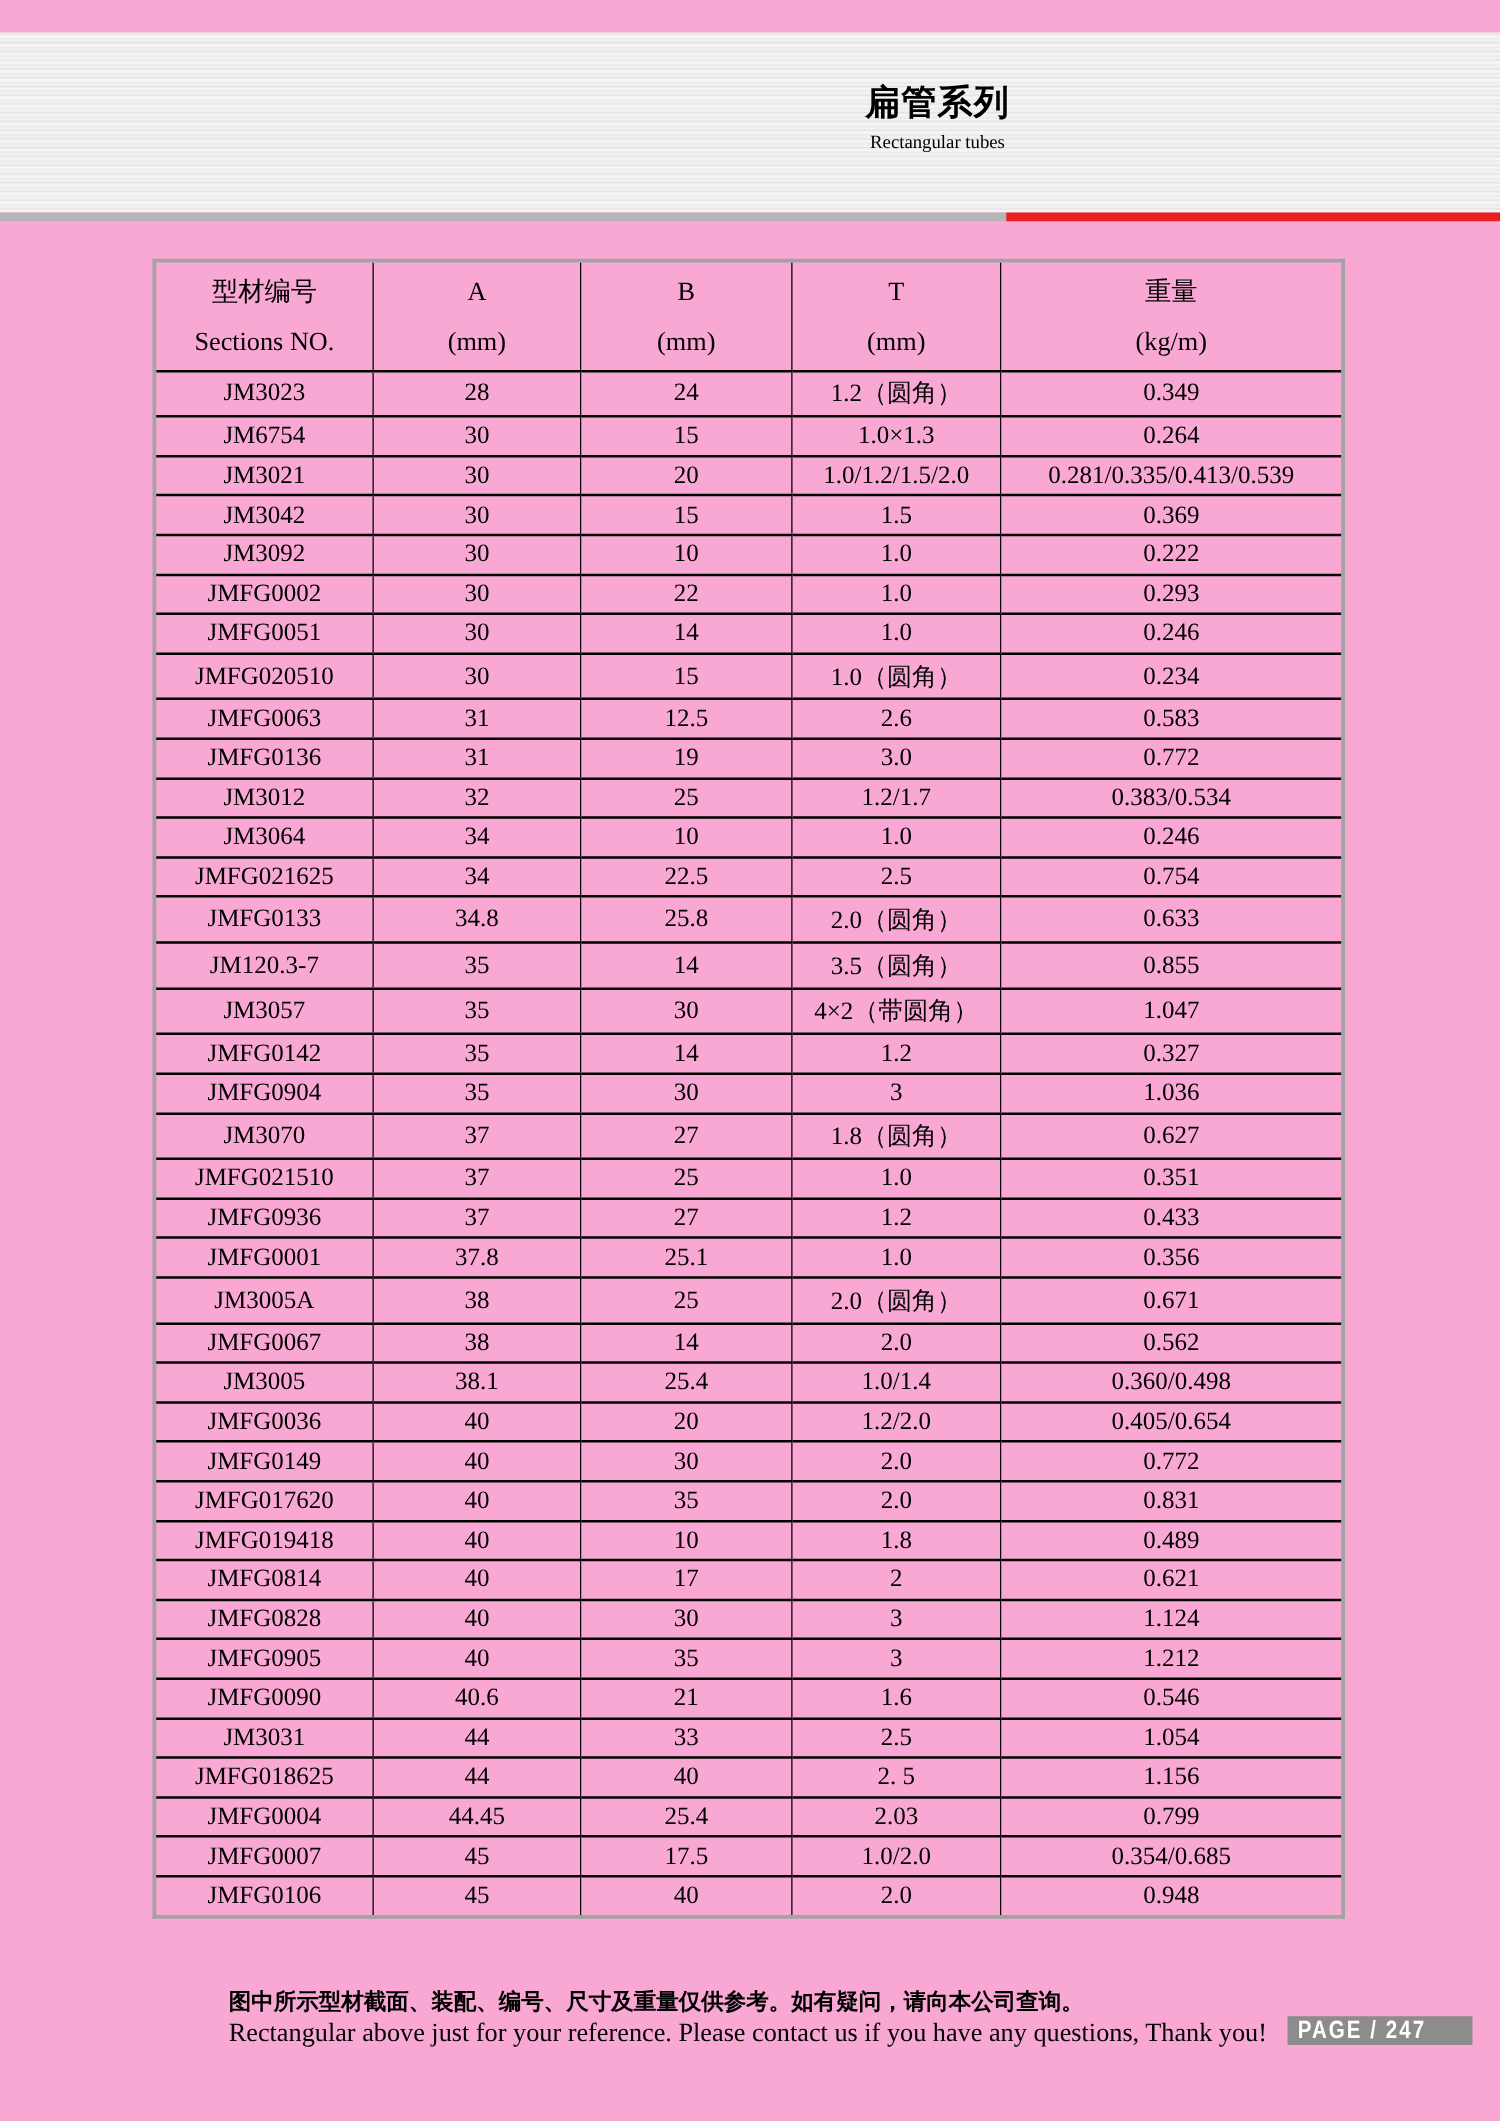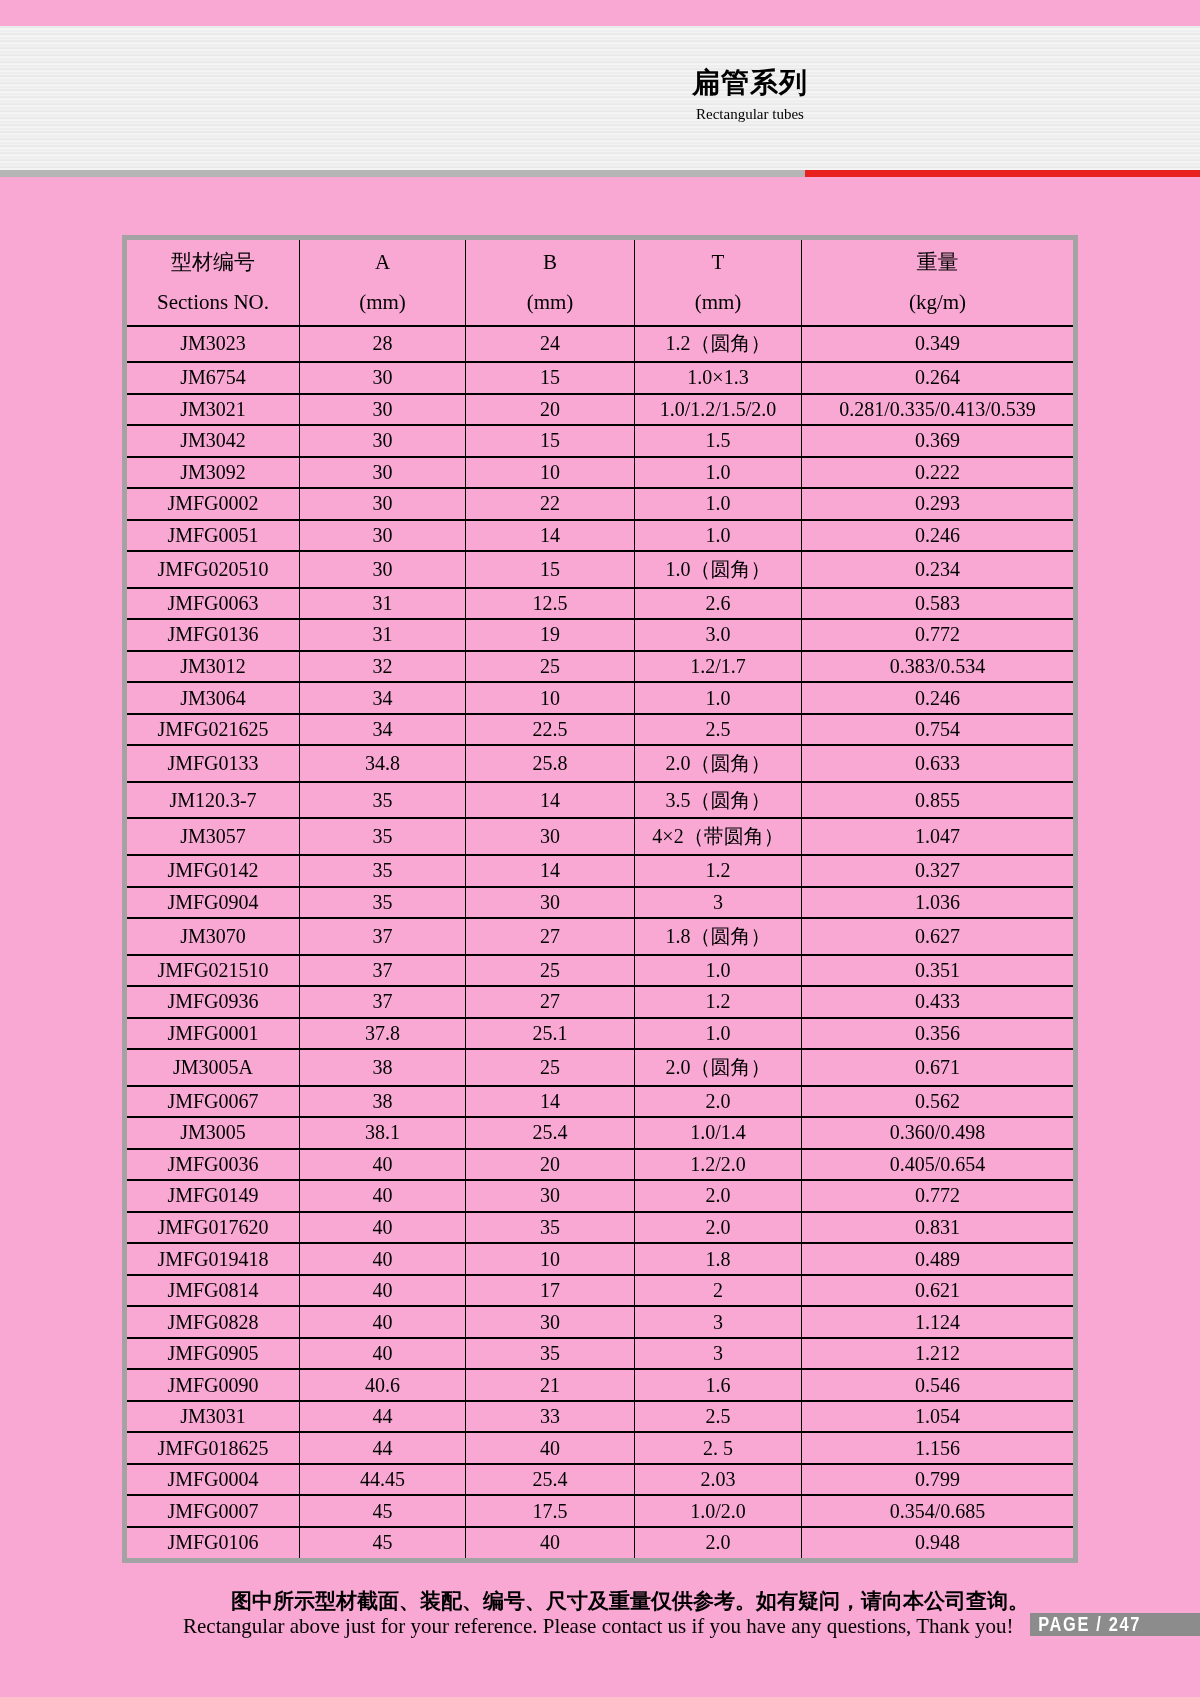--- a/index.html
+++ b/index.html
@@ -19,50 +19,50 @@
   .title-cn { font-size:28px; font-weight:bold; letter-spacing:1px; line-height:34px; }
   .title-en { font-size:15px; line-height:24px; margin-top:2px; }
 
   
   .rule { position:absolute; left:0; top:170px; width:1200px; height:7px; }
   .rule-gray { position:absolute; left:0; top:0; width:805px; height:7px; background:#b5b5b5; }
   .rule-red  { position:absolute; left:805px; top:0; width:395px; height:7px; background:#e8201e; }
 
   
   table.spec {
-    position:absolute; left:122px; top:235px;
+    position:absolute; left:122px; top:207px;
     width:951px; height:1328px;
     border-collapse:collapse; table-layout:fixed;
-    border:5px solid #a3a3a3;
+    border:3px solid #a3a3a3;
   }
   table.spec th, table.spec td {
     border:1.5px solid #000;
     border-top-width:2px; border-bottom-width:2px;
     text-align:center; vertical-align:middle;
     padding:0; overflow:hidden; white-space:nowrap;
   }
   table.spec thead tr { height:88px; }
   table.spec th { font-weight:normal; font-size:21px; }
   table.spec th .h-line { line-height:40px; }
   table.spec td { font-size:20px; }
   .col-c0 { width:175px; } .col-c1 { width:166px; } .col-c2 { width:169px; }
   .col-c3 { width:167px; } .col-c4 { width:274px; }
 
   
   .note-cn {
     position:absolute; left:183px; top:1588px; width:860px;
     font-family:"Liberation Sans","DejaVu Sans",sans-serif;
-    font-weight:bold; font-size:21px; line-height:26px; white-space:nowrap;margin-left:48px;
+    font-weight:bold; font-size:18px; line-height:26px; white-space:nowrap;
   }
   .note-en {
     position:absolute; left:183px; top:1614px; width:860px;
     font-size:21px; line-height:25px; white-space:nowrap;
   }
   .page-badge {
-    position:absolute; left:1030px; top:1613px; width:171px; height:23px;
+    position:absolute; left:1030px; top:1613px; width:148px; height:23px;
     background:#8c8c8c; color:#ffffff; display:flex; align-items:center;
     font-family:"Liberation Sans","DejaVu Sans",sans-serif; font-weight:bold;
   }
   .page-badge .badge-inner {
     transform:scaleX(0.82); transform-origin:left center;
     font-size:20px; letter-spacing:2px; padding-left:10px; white-space:nowrap;
   }
 </style>
 </head>
 <body>

